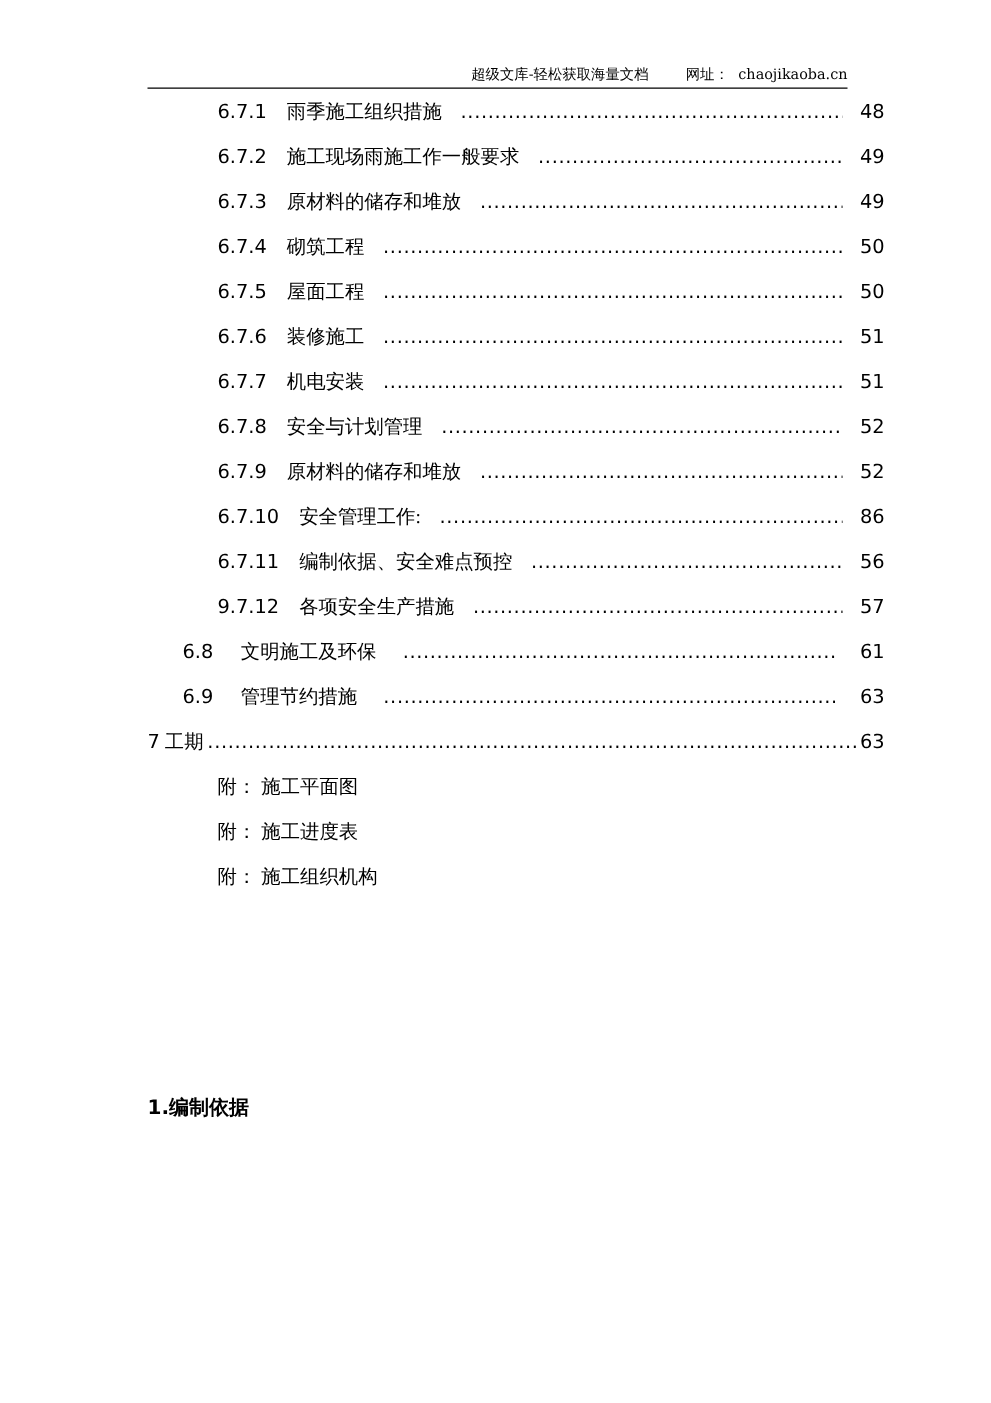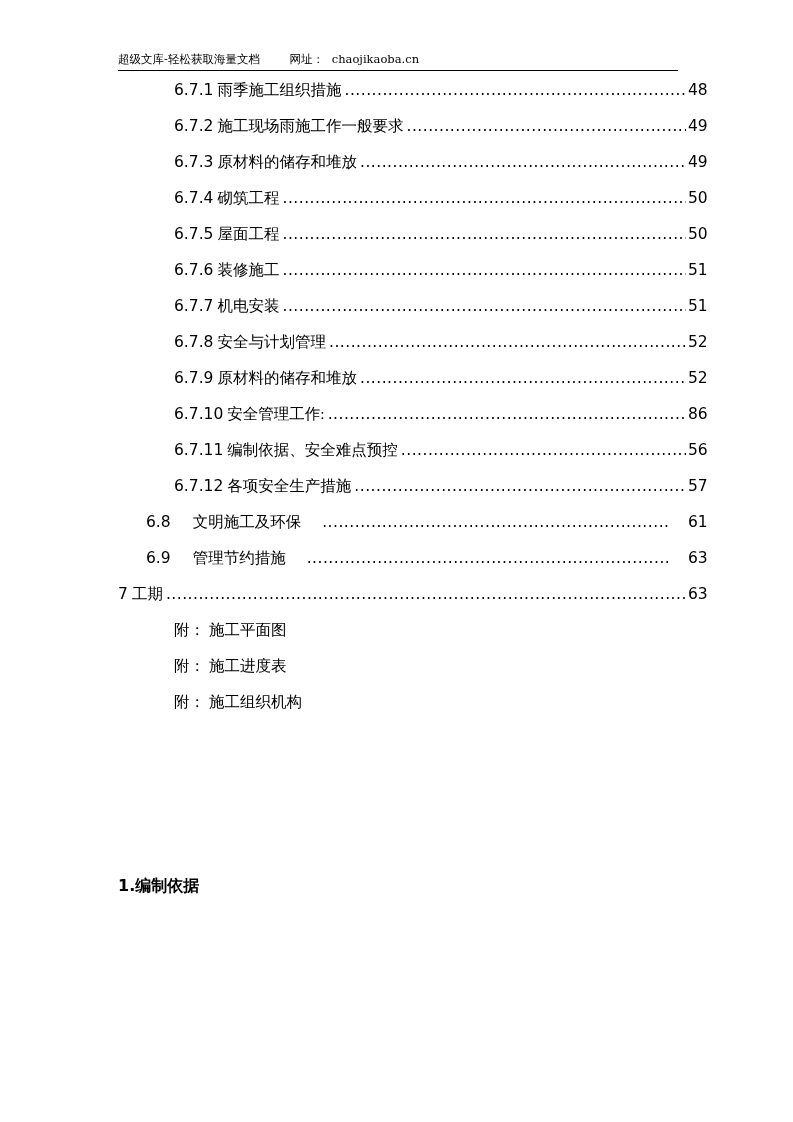--- a/index.html
+++ b/index.html
@@ -13,20 +13,21 @@
     height: 1122px;
     background: #ffffff;
     font-family: "DejaVu Sans", "Liberation Sans", sans-serif;
     overflow: hidden;
   }
   .header {
     position: absolute;
     top: 52px;
     left: 118px;
     width: 560px;
+    text-align: right;
     font-size: 11.5px;
     color: #000;
     font-family: "DejaVu Serif", "Liberation Serif", serif;
     white-space: nowrap;
   }
   .header .hdr-title {
     display: inline-block;
     letter-spacing: 0px;
   }
   .header .hdr-url-label {
@@ -79,21 +80,21 @@
     color: #000;
     letter-spacing: 0.5px;
   }
   .toc-row .page-no {
     flex: 0 0 auto;
     white-space: nowrap;
     text-align: left;
     min-width: 22px;
   }
   
-  .lvl-3 { padding-left: 56px; }
+  .lvl-3 { padding-left: 56px; gap: 12px; }
   .lvl-2 { padding-left: 28px; gap: 18px; }
   .lvl-1 { padding-left: 0px; }
   .lvl-app { padding-left: 56px; }
 
   .section-title {
     position: absolute;
     top: 876px;
     left: 118px;
     font-size: 16px;
     font-weight: bold;
@@ -174,21 +175,21 @@
         <span class="leader">...........................................................................................................................................</span>
         <span class="page-no">86</span>
       </div>
       <div class="toc-row lvl-3">
         <span class="num">6.7.11</span>
         <span class="title">编制依据、安全难点预控</span>
         <span class="leader">...........................................................................................................................................</span>
         <span class="page-no">56</span>
       </div>
       <div class="toc-row lvl-3">
-        <span class="num">6.7.12</span>
+        <span class="num">9.7.12</span>
         <span class="title">各项安全生产措施</span>
         <span class="leader">...........................................................................................................................................</span>
         <span class="page-no">57</span>
       </div>
       <div class="toc-row lvl-2">
         <span class="num">6.8</span>
         <span class="title">文明施工及环保</span>
         <span class="leader">...........................................................................................................................................</span>
         <span class="page-no">61</span>
       </div>

